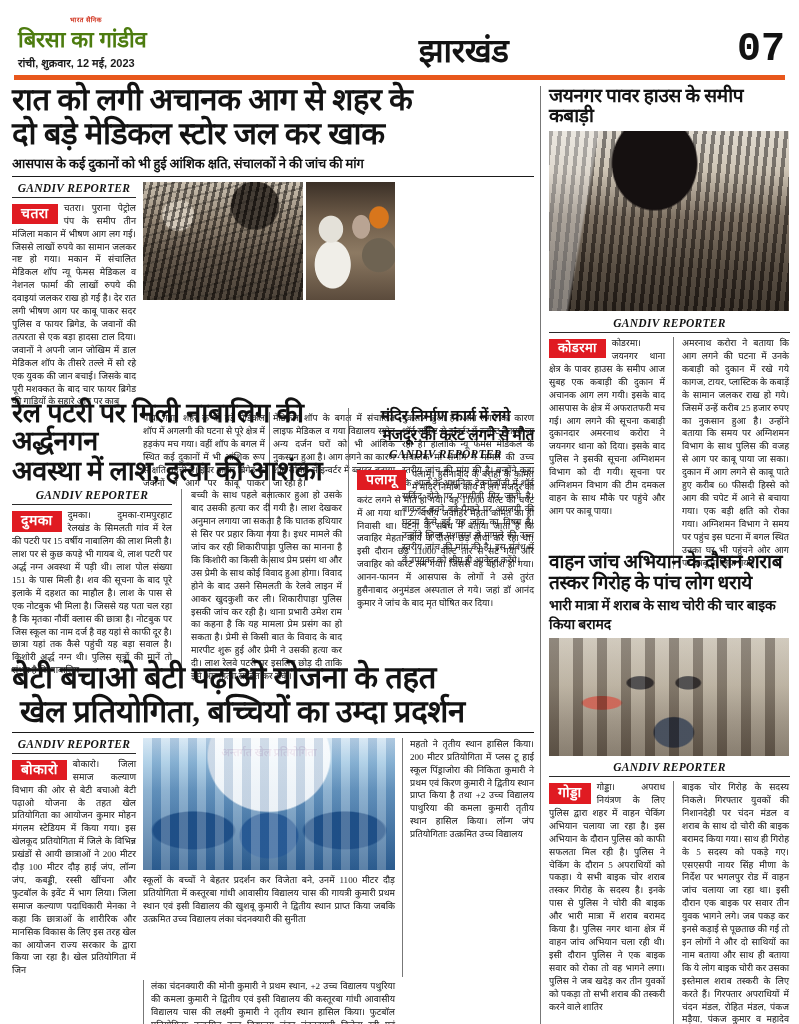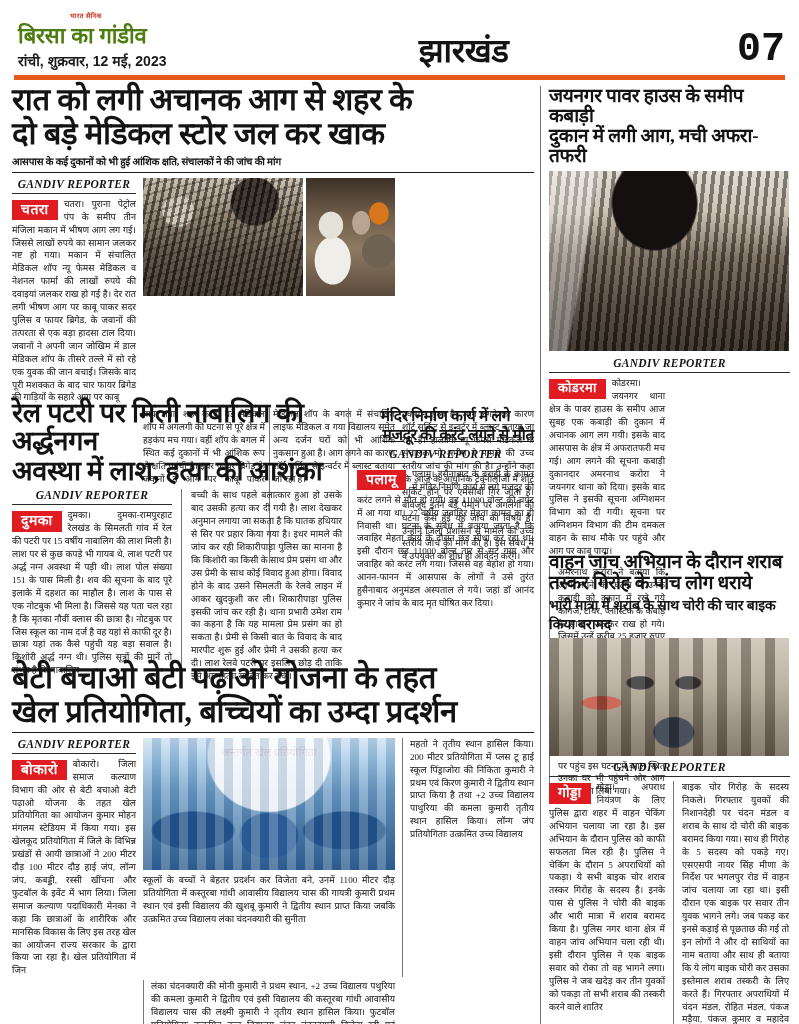--- a/index.html
+++ b/index.html
@@ -10,32 +10,32 @@
     color: #131313;
     overflow: hidden;
   }
   .page { position: relative; width: 799px; height: 1024px; padding: 0 10px; }
 
   
   .masthead { display: flex; align-items: flex-end; justify-content: space-between; padding: 14px 4px 2px 8px; height: 72px; }
   .brand { width: 210px; }
   .brand-kicker { font-size: 6.5px; font-weight: bold; color: #d1341f; letter-spacing: .4px; margin-left: 52px; margin-bottom: -1px; font-family: "Liberation Sans", sans-serif; }
   .brand-name { font-size: 22px; font-weight: bold; letter-spacing: -.2px; font-family: "Liberation Sans", sans-serif; color: #4d7c0f; }
-  .brand-date { font-size: 14px; font-weight: bold; margin-top: 2px; font-family: "Liberation Sans", sans-serif; color: #1a1a1a; }
+  .brand-date { font-size: 11px; font-weight: bold; margin-top: 2px; font-family: "Liberation Sans", sans-serif; color: #1a1a1a; }
   .section-title { flex: 1; text-align: center; font-size: 33px; font-weight: bold; letter-spacing: -.5px; line-height: .96; padding-bottom: 2px; }
   .page-no { font-size: 40px; font-weight: bold; font-family: Liberation Mono, monospace; width: 86px; text-align: right; line-height: .9; padding-bottom: 2px; }
   .rule-orange { height: 5px; background: #e8571c; margin: 3px 4px 0 4px; }
 
   
   .hl { font-weight: bold; line-height: 1.03; letter-spacing: -.3px; }
   .hl-xl { font-size: 31px; }
   .hl-lg { font-size: 27px; }
   .hl-md { font-size: 19px; }
   .hl-sm { font-size: 15.5px; }
-  .subhead { font-weight: bold; font-size: 10px; letter-spacing: -.15px; margin-top: 4px; }
+  .subhead { font-weight: bold; font-size: 13px; letter-spacing: -.15px; margin-top: 4px; }
   .subhead-sm { font-weight: bold; font-size: 14px; letter-spacing: -.1px; margin-top: 3px; }
   .byline { font-family: "Liberation Serif", serif; font-style: italic; font-weight: bold; font-size: 11.5px; letter-spacing: .3px; text-align: center; }
   .byline-rule { border-bottom: 1.3px solid #2a2a2a; margin: 3px 0 4px 0; }
   .body { font-size: 9.1px; line-height: 1.42; text-align: justify; }
   .hrule { border-top: 1.6px solid #1a1a1a; }
   .badge { display: inline-block; background: #e01b22; color: #fff; font-weight: bold; font-size: 14px; padding: 2px 9px 3px 9px; letter-spacing: .5px; line-height: 1.1; }
   .badge-wrap { float: left; margin: 2px 6px 2px 0; }
 
   
   .photo { position: relative; overflow: hidden; background: #8b8f93; }
@@ -139,25 +139,24 @@
         <div class="body">पाया गया। शहर के दो बड़े मेडिकल शॉप में अगलगी की घटना से पूरे क्षेत्र में हड़कंप मच गया। वहीं शॉप के बगल में स्थित कई दुकानों में भी आंशिक रूप से क्षति पहुंची है। इधर फायर ब्रिगेड के जवानों ने आग पर काबू पाकर मेडिकल शॉप के बगल में संचालित लाइफ मेडिकल व गया विद्यालय समेत अन्य दर्जन घरों को भी आंशिक नुकसान हुआ है। आग लगने का कारण शॉर्ट सर्किट से इन्वर्टर में ब्लास्ट बताया जा रहा है।</div>
       </div>
       <div style="width:132px;">
         <div class="body">नुकसान हुआ है। आग लगने का कारण शॉर्ट सर्किट से इन्वर्टर में ब्लास्ट बताया जा रहा है। हालांकि न्यू फेमस मेडिकल के संचालक मो शमीम ने मामले की उच्च स्तरीय जांच की मांग की है। उन्होंने कहा कि आज के आधुनिक टेक्नोलॉजी में शॉर्ट सर्किट होने पर एमसीबी गिर जाता है। बावजूद इतने बड़े पैमाने पर अगलगी की घटना कैसे हुई यह जांच का विषय है। उन्होंने जिला प्रशासन से मामले की उच्च स्तरीय जांच की मांग की है। इस संबंध में वे उपयुक्त को शीघ्र ही आवेदन करेंगे।</div>
       </div>
     </div>
   </div>
 
   <div class="story" style="left:540px; top:86px; width:250px; border-left:1px solid #777; padding-left:8px;">
     <div class="hl hl-md">जयनगर पावर हाउस के समीप कबाड़ी</div>
-    <div class="hl hl-md" style="margin-top:1px;">दुकान में लगी आग, मची अफरा-तफरी</div>
     <div class="photo ph-fire" style="width:240px; height:180px; margin-top:6px;"></div>
     <div class="byline" style="margin-top:6px;">GANDIV REPORTER</div>
     <div class="byline-rule"></div>
-    <div style="display:flex; gap:8px;flex-direction:column;">
+    <div style="display:flex; gap:8px;">
       <div style="width:116px;">
         <div class="body">
           <span class="badge-wrap">
             <span class="badge" style="font-size:13px;">कोडरमा</span>
           </span>
           <span>कोडरमा। जयनगर थाना क्षेत्र के पावर हाउस के समीप आज सुबह एक कबाड़ी की दुकान में अचानक आग लग गयी। इसके बाद आसपास के क्षेत्र में अफरातफरी मच गई। आग लगने की सूचना कबाड़ी दुकानदार अमरनाथ करोरा ने जयनगर थाना को दिया। इसके बाद पुलिस ने इसकी सूचना अग्निशमन विभाग को दी गयी। सूचना पर अग्निशमन विभाग की टीम दमकल वाहन के साथ मौके पर पहुंचे और आग पर काबू पाया।</span>
         </div>
       </div>
       <div style="width:116px; border-left:1px solid #777; padding-left:8px;">
         <div class="body">अमरनाथ करोरा ने बताया कि आग लगने की घटना में उनके कबाड़ी को दुकान में रखे गये कागज, टायर, प्लास्टिक के कबाड़ें के सामान जलकर राख हो गये। जिसमें उन्हें करीब 25 हजार रुपए का नुकसान हुआ है। उन्होंने बताया कि समय पर अग्निशमन विभाग के साथ पुलिस की वजह से आग पर काबू पाया जा सका। दुकान में आग लगने से काबू पाते हुए करीब 60 फीसदी हिस्से को आग की चपेट में आने से बचाया गया। एक बड़ी क्षति को रोका गया। अग्निशमन विभाग ने समय पर पहुंच इस घटना में बगल स्थित उनका घर भी पहुंचने ओर आग पर काबू पा लिया गया।</div>
@@ -215,21 +214,21 @@
         </div>
       </div>
       <div style="width:116px; border-left:1px solid #777; padding-left:8px;">
         <div class="body">बाइक चोर गिरोह के सदस्य निकले। गिरफ्तार युवकों की निशानदेही पर चंदन मंडल व शराब के साथ दो चोरी की बाइक बरामद किया गया। साथ ही गिरोह के 5 सदस्य को पकड़े गए। एसएसपी नायर सिंह मीणा के निर्देश पर भगलपुर रोड में वाहन जांच चलाया जा रहा था। इसी दौरान एक बाइक पर सवार तीन युवक भागने लगे। जब पकड़ कर इनसे कड़ाई से पूछताछ की गई तो इन लोगों ने और दो साथियों का नाम बताया और साथ ही बताया कि ये लोग बाइक चोरी कर उसका इस्तेमाल शराब तस्करी के लिए करते हैं। गिरफ्तार अपराधियों में चंदन मंडल, रोहित मंडल, पंकज मड़ैया, पंकज कुमार व महादेव यादव शामिल हैं। ये सभी मुफस्सिल थाना क्षेत्र के हैं।</div>
       </div>
     </div>
   </div>
 
   <div class="story" style="left:12px; top:662px; width:522px;">
     <div class="hl hl-xl">बेटी बचाओ बेटी पढ़ाओ योजना के तहत</div>
-    <div class="hl hl-xl" style="margin-top:2px;">खेल प्रतियोगिता, बच्चियों का उम्दा प्रदर्शन</div>
+    <div class="hl hl-xl" style="margin-top:2px;margin-left:8px;">खेल प्रतियोगिता, बच्चियों का उम्दा प्रदर्शन</div>
     <div class="hrule" style="margin-top:4px;"></div>
 
     <div style="display:flex; margin-top:5px; gap:7px;">
       <div style="width:124px;">
         <div class="byline">GANDIV REPORTER</div>
         <div class="byline-rule"></div>
         <div class="body">
           <span class="badge-wrap">
             <span class="badge">बोकारो</span>
           </span>

